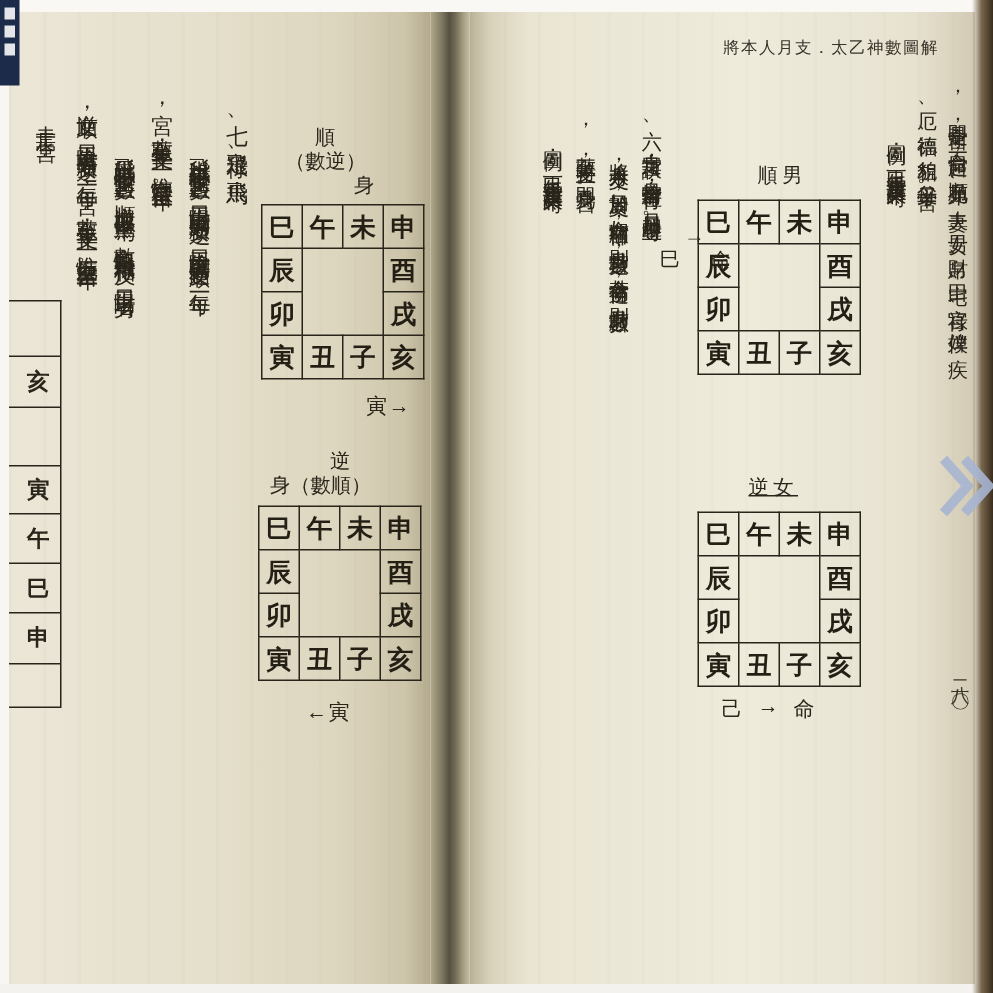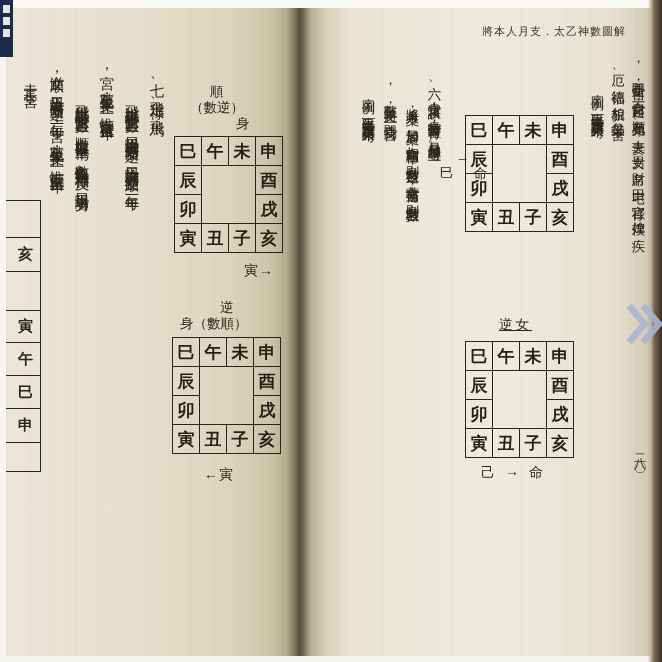--- a/index.html
+++ b/index.html
@@ -163,20 +163,21 @@
     <div class="r-header">將本人月支．太乙神數圖解</div>
     <div class="page-num">二八〇</div>
 
     <div class="r-intro">
       <span class="vcol">，即是命宮，自命宮起一，順布兄弟、夫妻、男女、財帛、田宅、官祿、婢僕、疾</span>
       <span class="vcol pad-xs">厄、福德、相貌、父母十二宮。</span>
       <span class="vcol pad-m">圖例：丁巳年壬寅月庚子日癸未時</span>
     </div>
 
     <div class="diagram" style="left:152px;top:100px;">
+      <div class="dlabel" style="padding-left:40px;">順男</div>
       <table class="branch-grid" style="margin-top:7px;">
           <tbody>
             <tr>
               <td>巳</td>
               <td>午</td>
               <td>未</td>
               <td>申</td>
             </tr>
             <tr>
               <td>辰</td>

